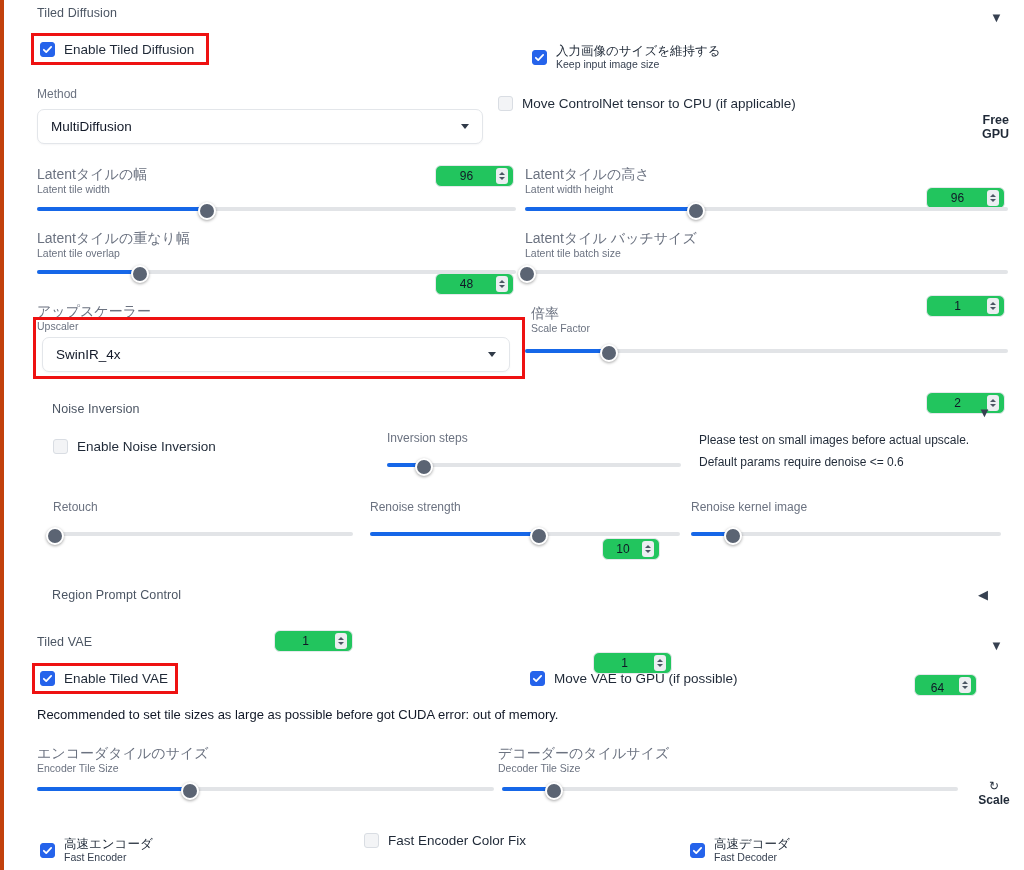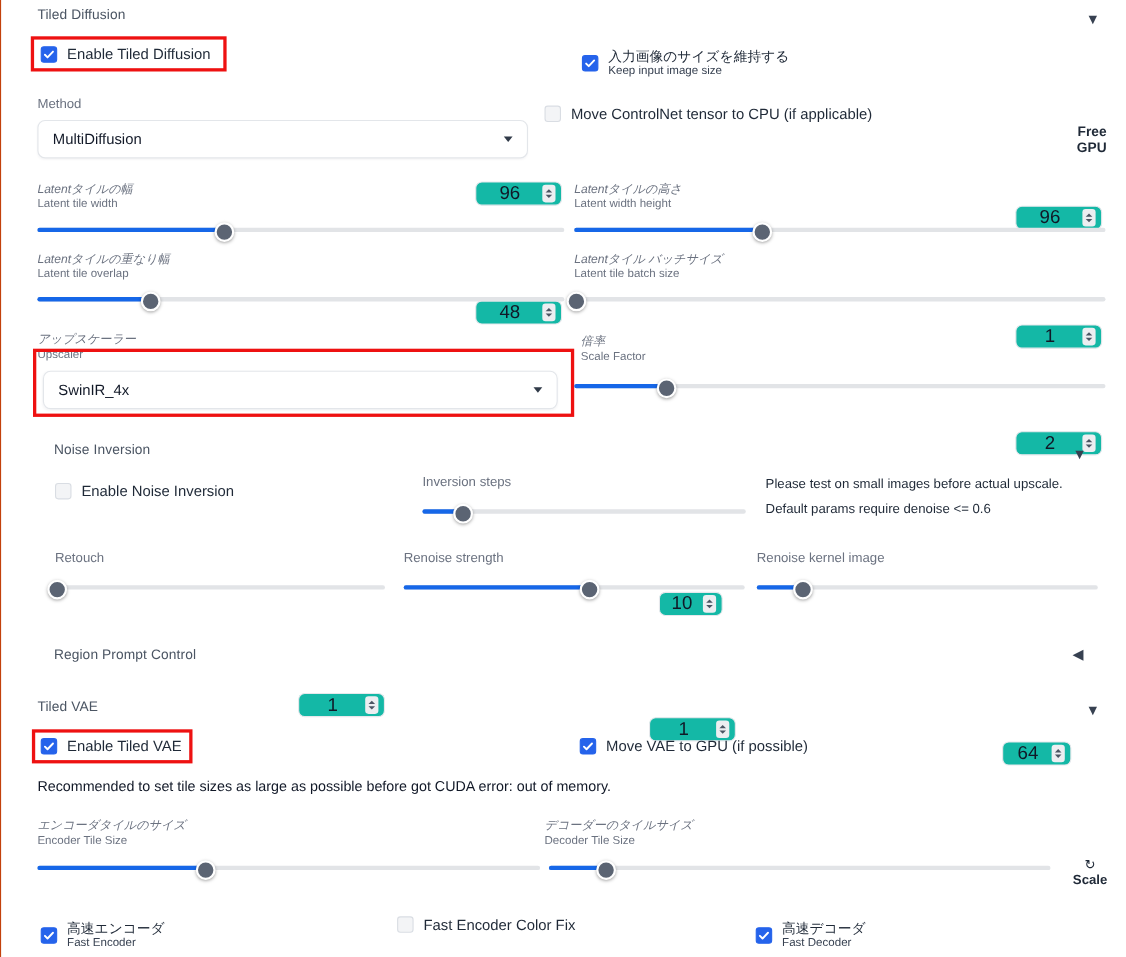--- a/index.html
+++ b/index.html
@@ -7,21 +7,21 @@
     width:1024px;height:870px;
     background:#ffffff;
     font-family:"Liberation Sans", sans-serif;
     color:#1f2937;
     overflow:hidden;
     position:relative;
   }
   .page{
     position:relative;
     width:1024px;height:870px;
-    border-left:1px solid #c2410c;
+    border-left:4px solid #c2410c;
     box-sizing:border-box;
   }
   
   .abs{position:absolute;}
 
   
   .section-title{
     font-size:12.5px;color:#4b5563;letter-spacing:.1px;
   }
   .accordion-arrow{
@@ -46,43 +46,43 @@
   .cb-label .en{display:block;font-size:10.5px;color:#374151;}
 
   
   .hl{
     position:absolute;border:3px solid #ee1111;box-sizing:border-box;
     pointer-events:none;
   }
 
   
   .lbl{font-size:11.5px;color:#6b7280;line-height:1.18;}
-  .lbl .jp{display:block;font-size:11px;color:#6b7280;font-style:italic;}
+  .lbl .jp{display:block;font-size:14px;color:#6b7280;}
   .lbl .en{display:block;font-size:10.5px;color:#6b7280;}
   .lbl-1{font-size:12px;color:#6b7280;}
 
   
   .dd{
     box-sizing:border-box;
     background:#fff;border:1px solid #e3e6ea;border-radius:7px;
     display:flex;align-items:center;justify-content:space-between;
     padding:0 13px;font-size:13.5px;color:#111827;
     box-shadow:0 1px 2px rgba(16,24,40,.04);
   }
   .dd .caret{
     width:0;height:0;border-left:4.5px solid transparent;
     border-right:4.5px solid transparent;border-top:5.5px solid #303a48;
   }
 
   
   .num{
     box-sizing:border-box;height:22px;
-    background:#14b8a6;border:1px solid #e6e8ec;border-radius:6px;
+    background:#22c55e;border:1px solid #e6e8ec;border-radius:6px;
     display:flex;align-items:center;justify-content:center;
-    font-size:17px;color:#111827;position:relative;
+    font-size:12px;color:#111827;position:relative;
   }
   .num .val{padding-right:16px;}
   .num .spin{
     position:absolute;right:5px;top:50%;transform:translateY(-50%);
     width:12px;height:16px;border-radius:3px;background:#eceef1;
     display:flex;flex-direction:column;align-items:center;justify-content:center;gap:2px;
   }
   .num .spin i{
     display:block;width:0;height:0;border-left:3px solid transparent;
     border-right:3px solid transparent;

